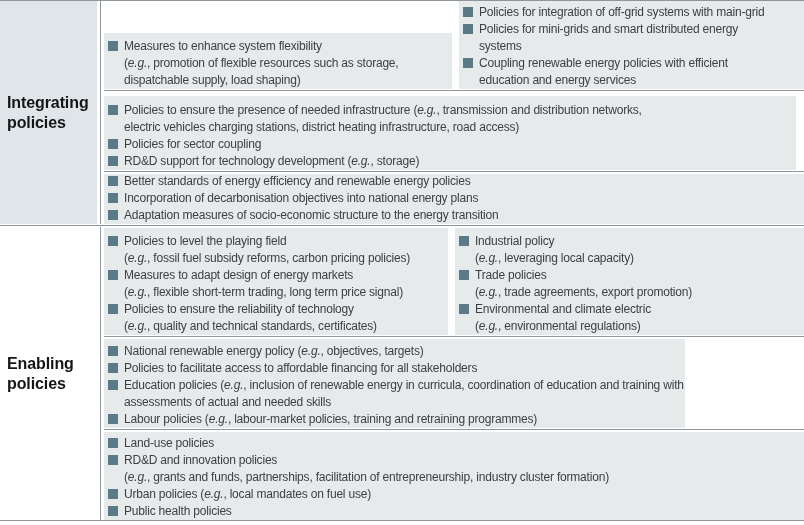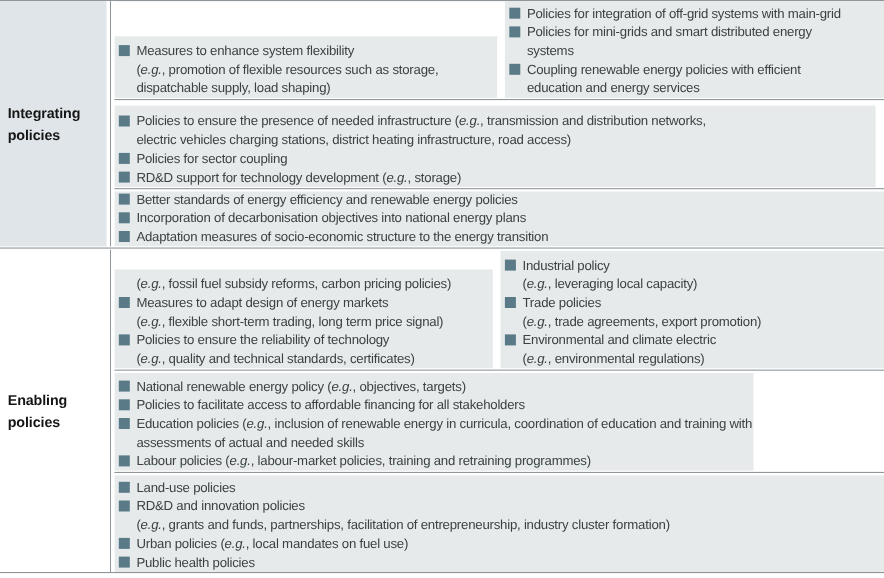--- a/index.html
+++ b/index.html
@@ -15,21 +15,21 @@
     box-sizing:border-box;
   }
   .hline{height:1px;background:var(--line,#8f979c);}
   .hline.mid{margin:1px 0;}
   .section{display:flex;align-items:stretch;}
   .label-cell{width:97px;box-sizing:border-box;display:flex;align-items:center;}
   .lc0{background:var(--labelbg0,#dfe5e8);}
   .lc1{background:var(--labelbg1,#ffffff);}
   .label-text{
     padding-left:7px;width:82px;
-    font-weight:bold;font-size:13px;line-height:20px;
+    font-weight:bold;font-size:16px;line-height:20px;
     letter-spacing:-0.1px;color:#151515;
   }
   .vgap{width:3px;background:#ffffff;}
   .vline{width:1px;background:var(--line,#8f979c);}
   .content{width:700px;display:flex;flex-direction:column;}
   .sep{height:1px;background:var(--line,#8f979c);margin:1px 0 2px;}
   .row{display:flex;align-items:flex-end;box-sizing:border-box;overflow:hidden;}
   .col{background:var(--cellbg,#e6eaeb);box-sizing:border-box;overflow:hidden;}
   .vdiv{width:7px;display:flex;justify-content:center;background:#ffffff;}
   .vdiv > div{width:1px;background:var(--line,#8f979c);}
@@ -128,20 +128,24 @@
   <div class="section">
     <div class="label-cell lc1">
       <div class="label-text">Enabling policies</div>
     </div>
     <div class="vgap"></div>
     <div class="vline"></div>
     <div class="vgap"></div>
     <div class="content">
         <div class="row" style="height: 108px;">
           <div class="col" style="width: 348px; padding: 5px 0px 0px 4px;">
+            <div class="iline first">
+              <span class="bullet"></span>
+              <span class="t">Policies to level the playing field</span>
+            </div>
             <div class="iline cont"><span class="t">(<i>e.g.</i>, fossil fuel subsidy reforms, carbon pricing policies)</span></div>
             <div class="iline first">
               <span class="bullet"></span>
               <span class="t">Measures to adapt design of energy markets</span>
             </div>
             <div class="iline cont"><span class="t">(<i>e.g.</i>, flexible short-term trading, long term price signal)</span></div>
             <div class="iline first">
               <span class="bullet"></span>
               <span class="t">Policies to ensure the reliability of technology</span>
             </div>

